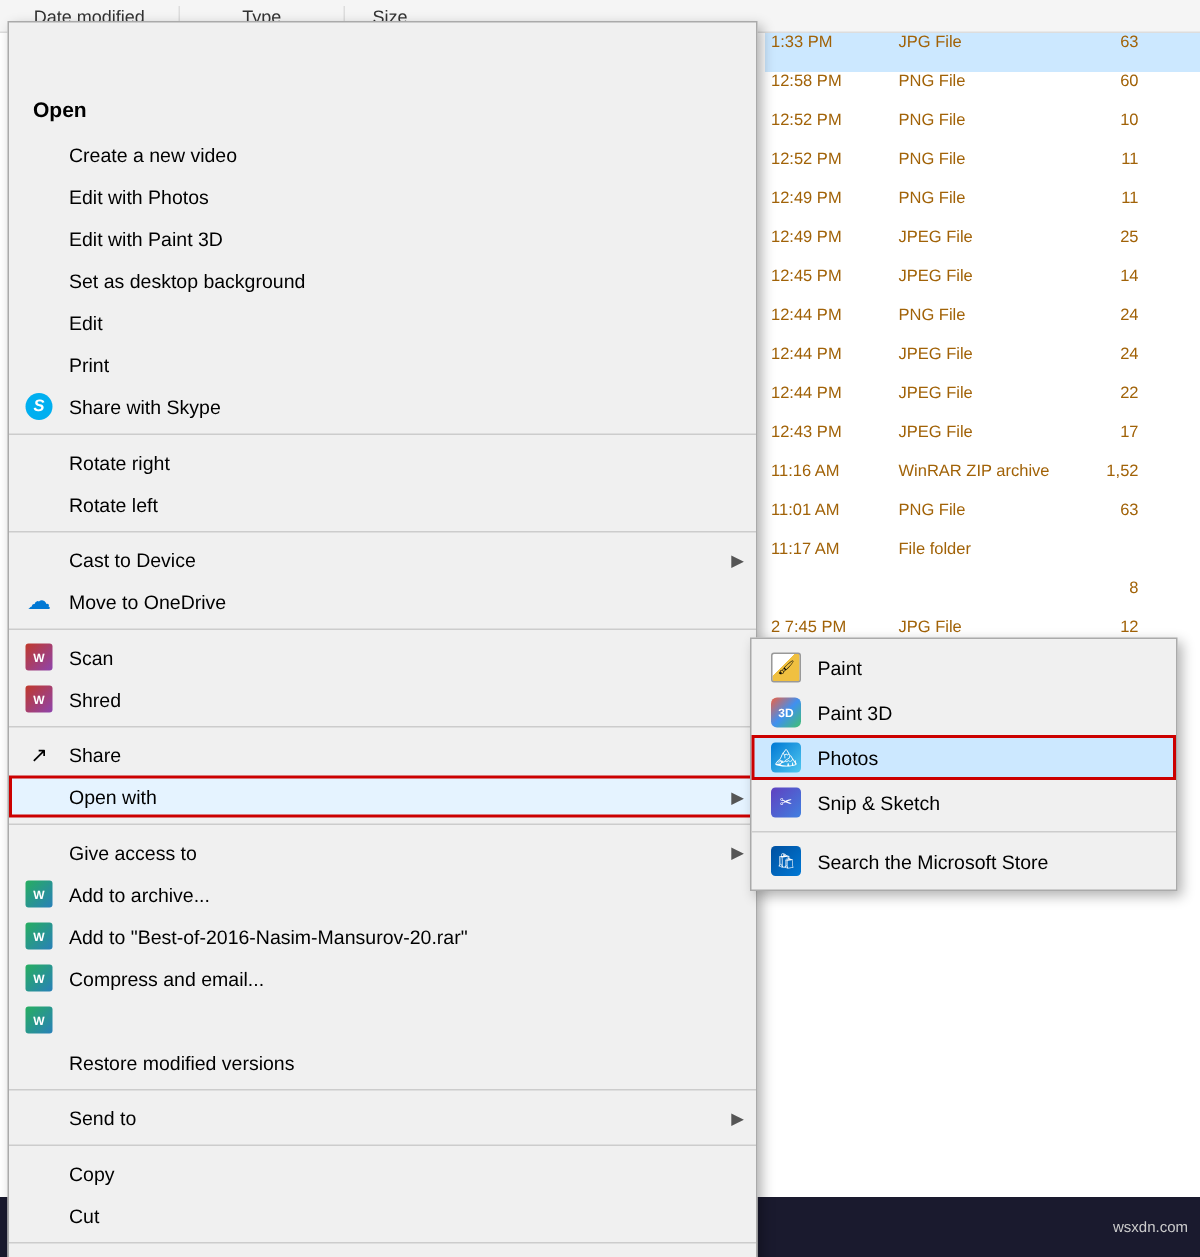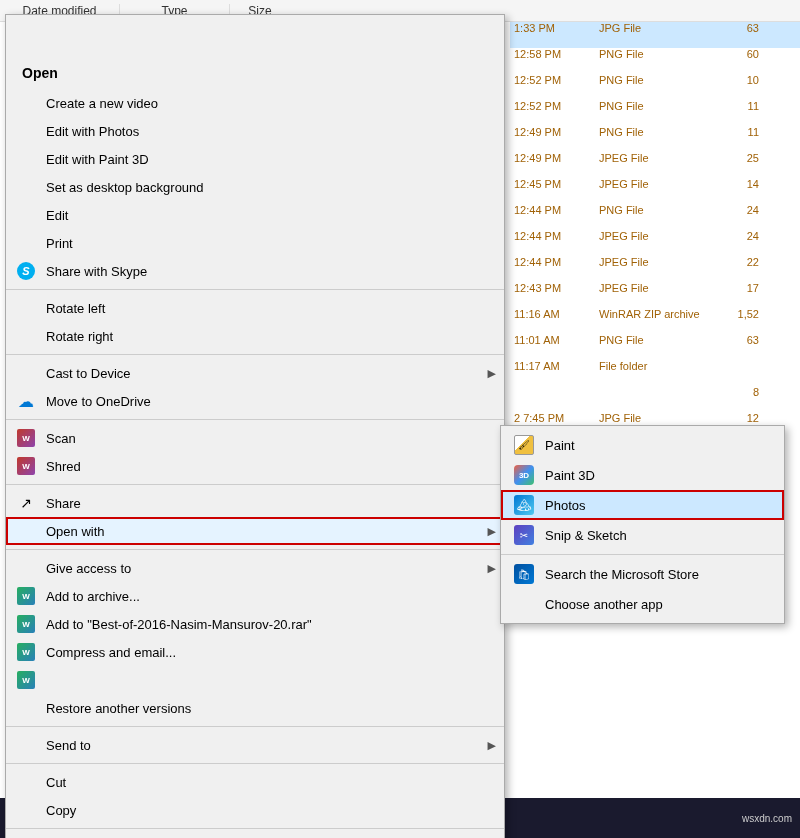--- a/index.html
+++ b/index.html
@@ -382,24 +382,24 @@
     <div class="menu-item">
       <span class="icon-area">
         <div class="skype-icon">
           <i>S</i>
         </div>
       </span>
       <span>Share with Skype</span>
     </div>
     <div class="menu-separator"></div>
     <div class="menu-item">
+      <span>Rotate right</span>
+    </div>
+    <div class="menu-item">
       <span>Rotate left</span>
-    </div>
-    <div class="menu-item">
-      <span>Rotate right</span>
     </div>
     <div class="menu-separator"></div>
     <div class="menu-item">
       <span>Cast to Device</span>
       <span class="arrow">▶</span>
     </div>
     <div class="menu-item">
       <span class="icon-area">
         <span class="onedrive-icon">☁</span>
       </span>
@@ -451,33 +451,33 @@
         <div class="winrar-icon" style="background:linear-gradient(135deg,#27ae60,#2980b9);">W</div>
       </span>
       <span>Compress and email...</span>
     </div>
     <div class="menu-item">
       <span class="icon-area">
         <div class="winrar-icon" style="background:linear-gradient(135deg,#27ae60,#2980b9);">W</div>
       </span>
     </div>
     <div class="menu-item">
-      <span>Restore another versions</span>
+      <span>Restore modified versions</span>
     </div>
     <div class="menu-separator"></div>
     <div class="menu-item">
       <span>Send to</span>
       <span class="arrow">▶</span>
     </div>
     <div class="menu-separator"></div>
     <div class="menu-item">
+      <span>Copy</span>
+    </div>
+    <div class="menu-item">
       <span>Cut</span>
-    </div>
-    <div class="menu-item">
-      <span>Copy</span>
     </div>
     <div class="menu-separator"></div>
     <div class="menu-item">
       <span>Create shortcut</span>
     </div>
     <div class="menu-item">
       <span>Delete</span>
     </div>
   </div>
 
@@ -505,21 +505,18 @@
         <div class="snip-icon">✂</div>
       </span>
       <span>Snip &amp; Sketch</span>
     </div>
     <div class="submenu-separator"></div>
     <div class="submenu-item">
       <span class="icon-area">
         <div class="store-icon">🛍</div>
       </span>
       <span>Search the Microsoft Store</span>
-    </div>
-    <div class="submenu-item">
-      <span>Choose another app</span>
     </div>
   </div>
 
 <div class="taskbar">
   <span class="taskbar-label">wsxdn.com</span>
 </div>
 
 </body></html>

